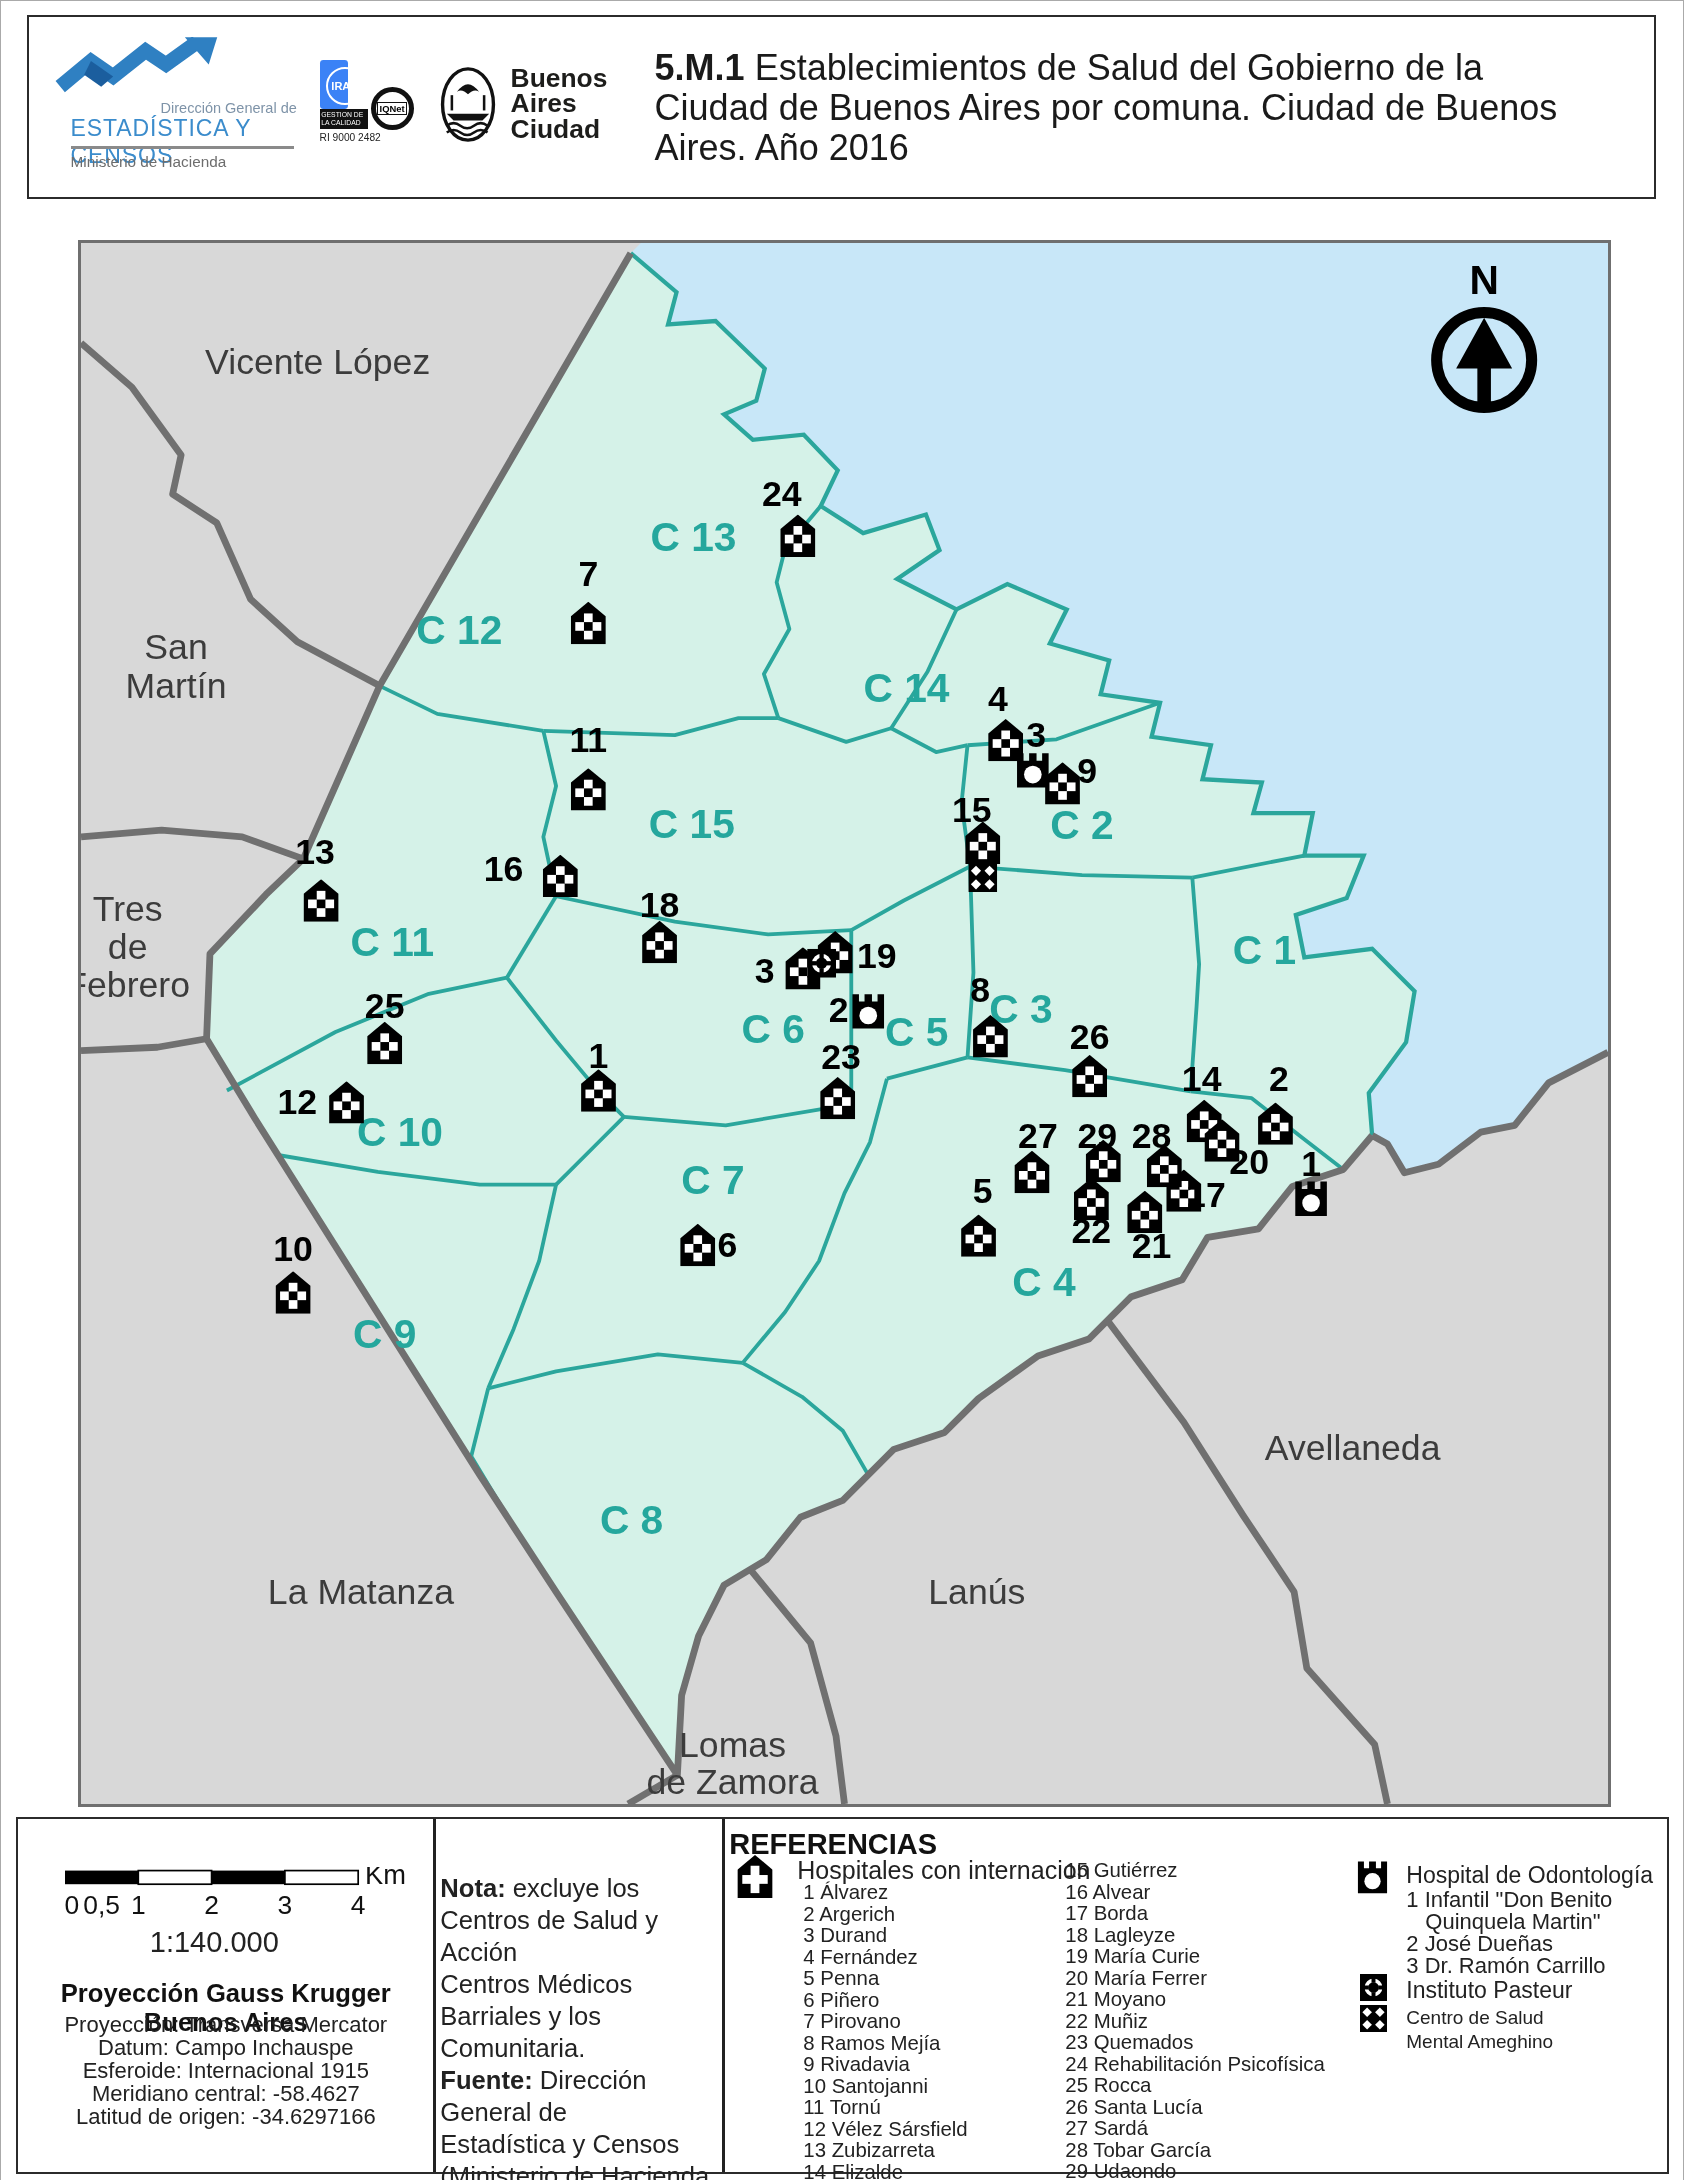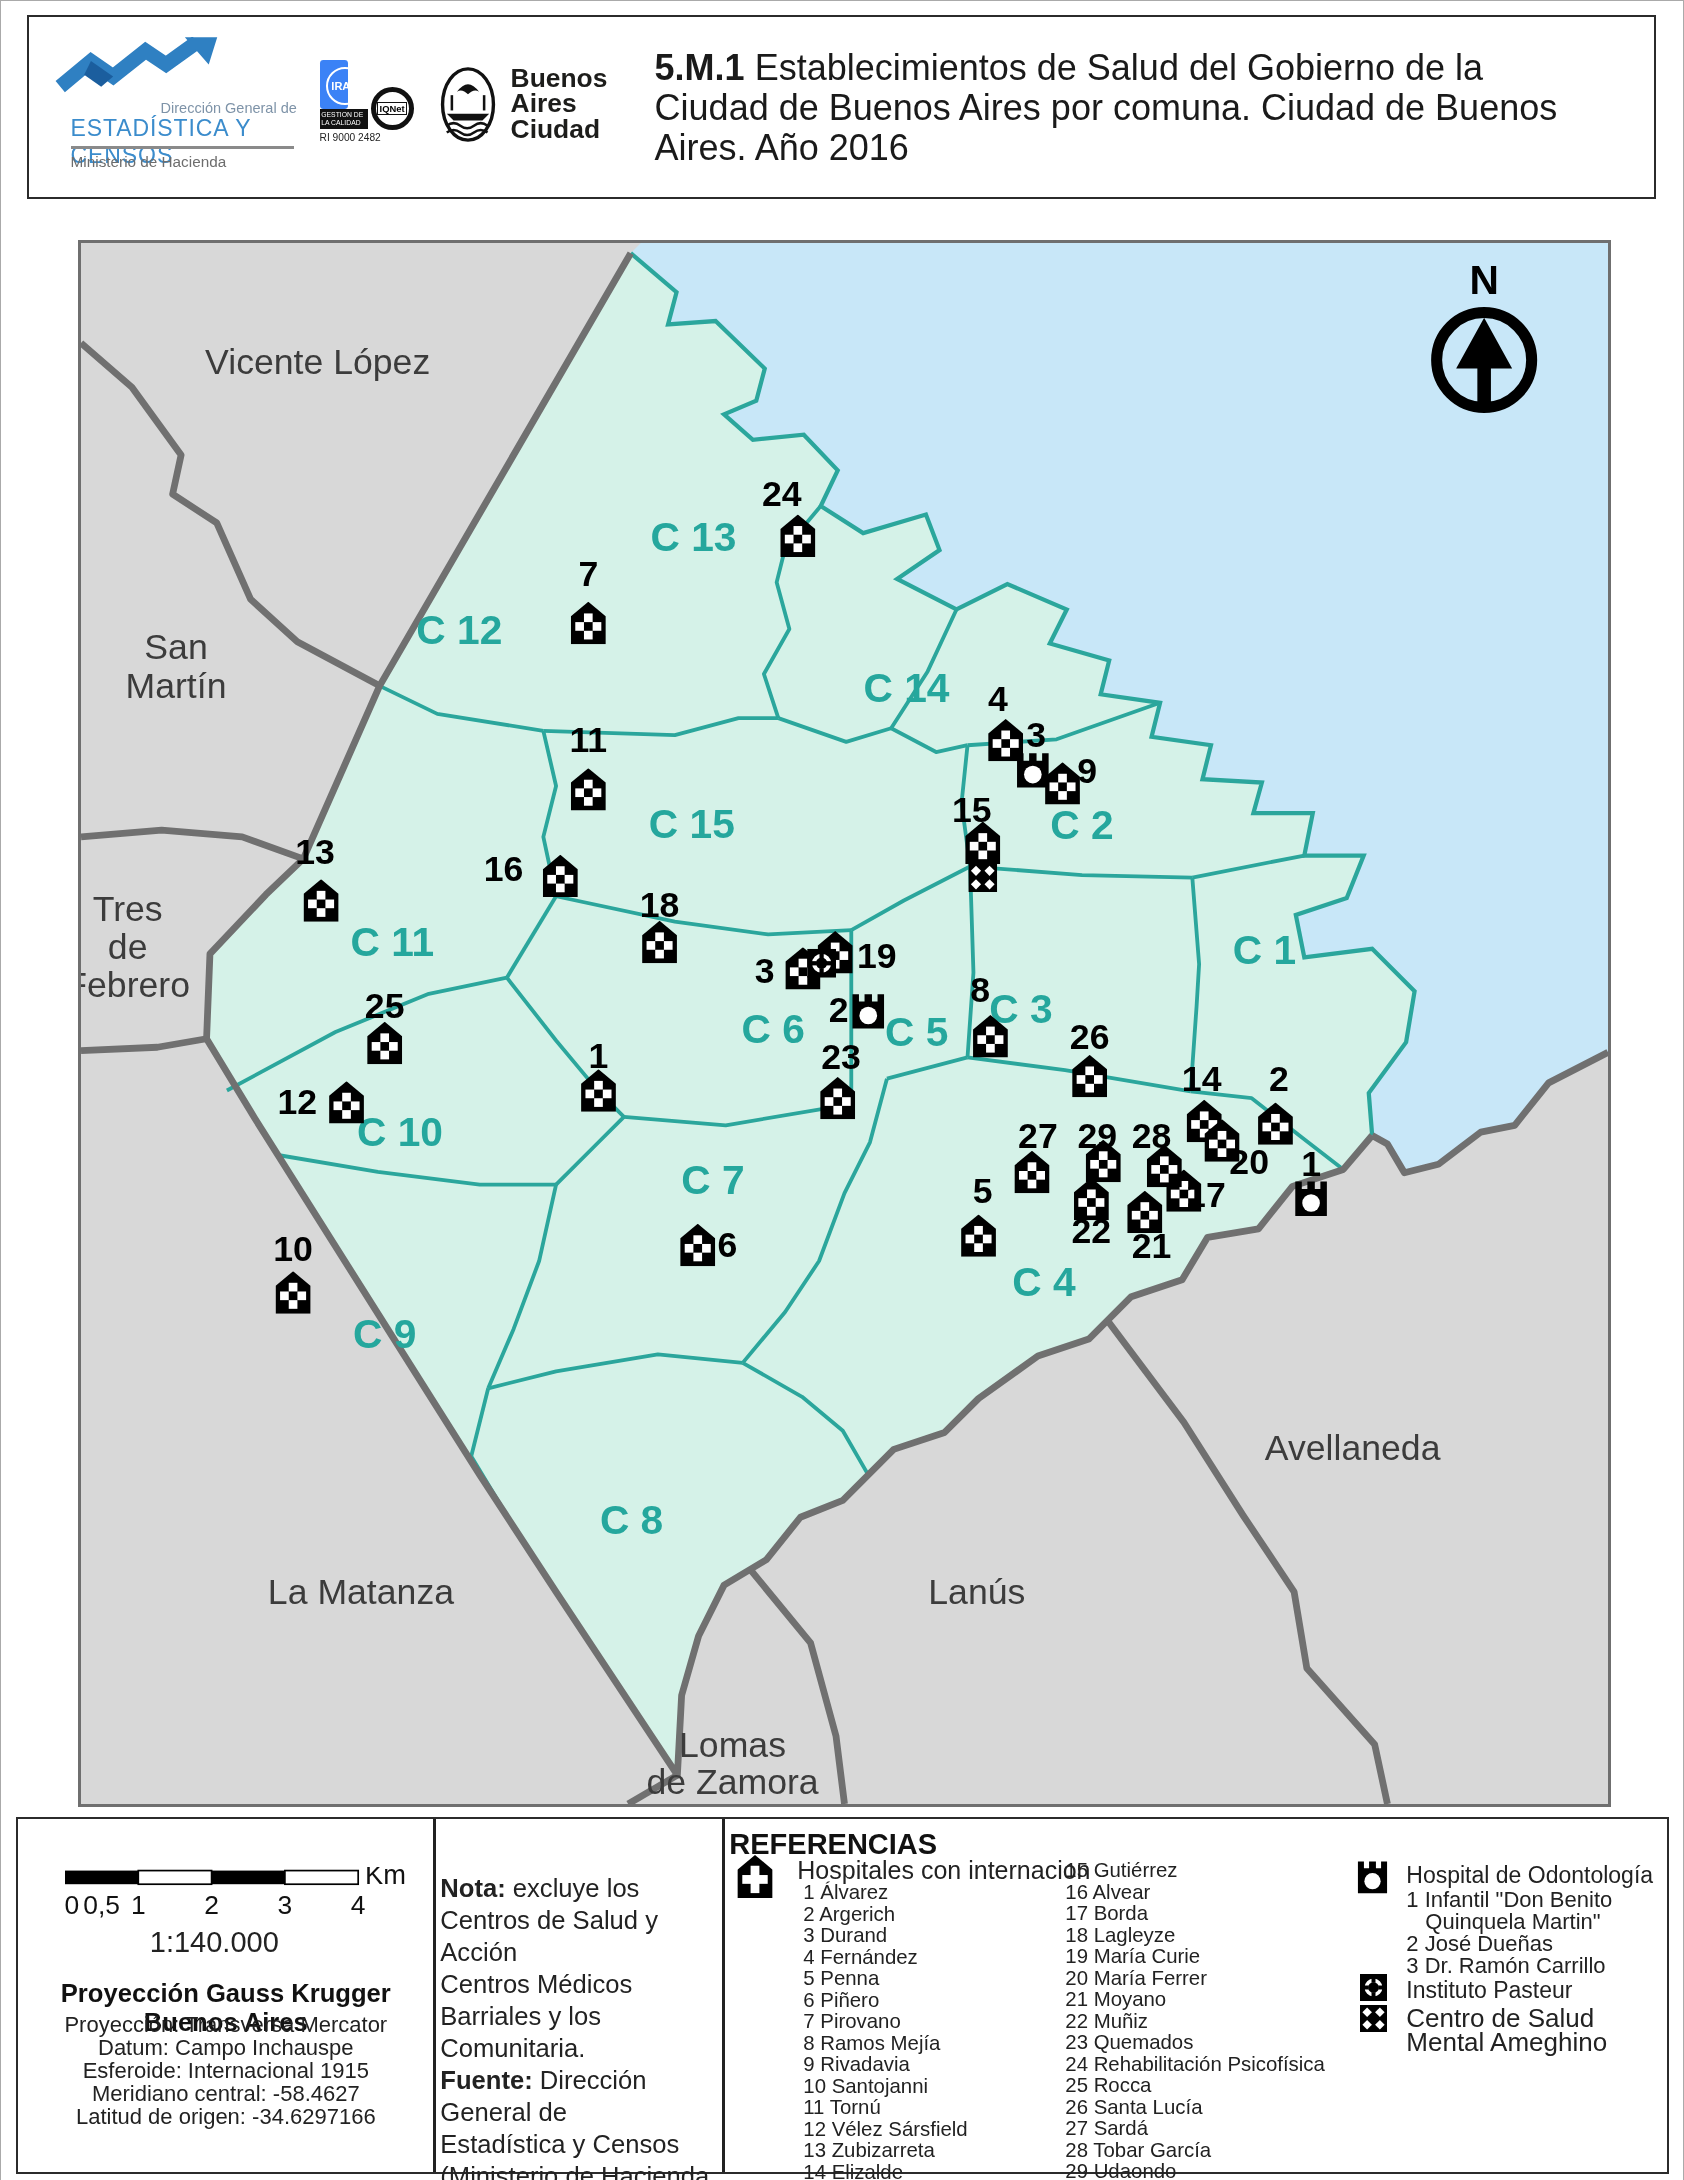--- a/index.html
+++ b/index.html
@@ -63,21 +63,21 @@
            line-height:21.5px;white-space:nowrap;}
   .ref-col1{left:773px;top:51px;}
   .ref-col2{left:1035px;top:29px;}
   .od-icon{position:absolute;left:1339px;top:39px;}
   .od-header{position:absolute;left:1388px;top:43px;font-size:23px;color:#222;}
   .od-items{position:absolute;left:1388px;top:70px;font-size:22px;color:#222;line-height:22px;}
   .od-items .ind{padding-left:19px;}
   .pa-icon{position:absolute;left:1342px;top:155px;}
   .pa-label{position:absolute;left:1388px;top:158px;font-size:23px;color:#222;}
   .am-icon{position:absolute;left:1342px;top:186px;}
-  .am-label{position:absolute;left:1388px;top:187px;font-size:26px;color:#222;line-height:24px;}
+  .am-label{position:absolute;left:1388px;top:187px;font-size:19px;color:#222;line-height:24px;}
 </style>
 </head>
 <body>
 
 <div class="page">
 
   <div class="header-box">
     <div class="dg-logo">
       <svg width="256" height="60" viewBox="0 0 300 70">
         <polyline points="12,58 48,28 74,46 112,16 136,32 172,6" fill="none" stroke="#2f80c2" stroke-width="17"></polyline>

